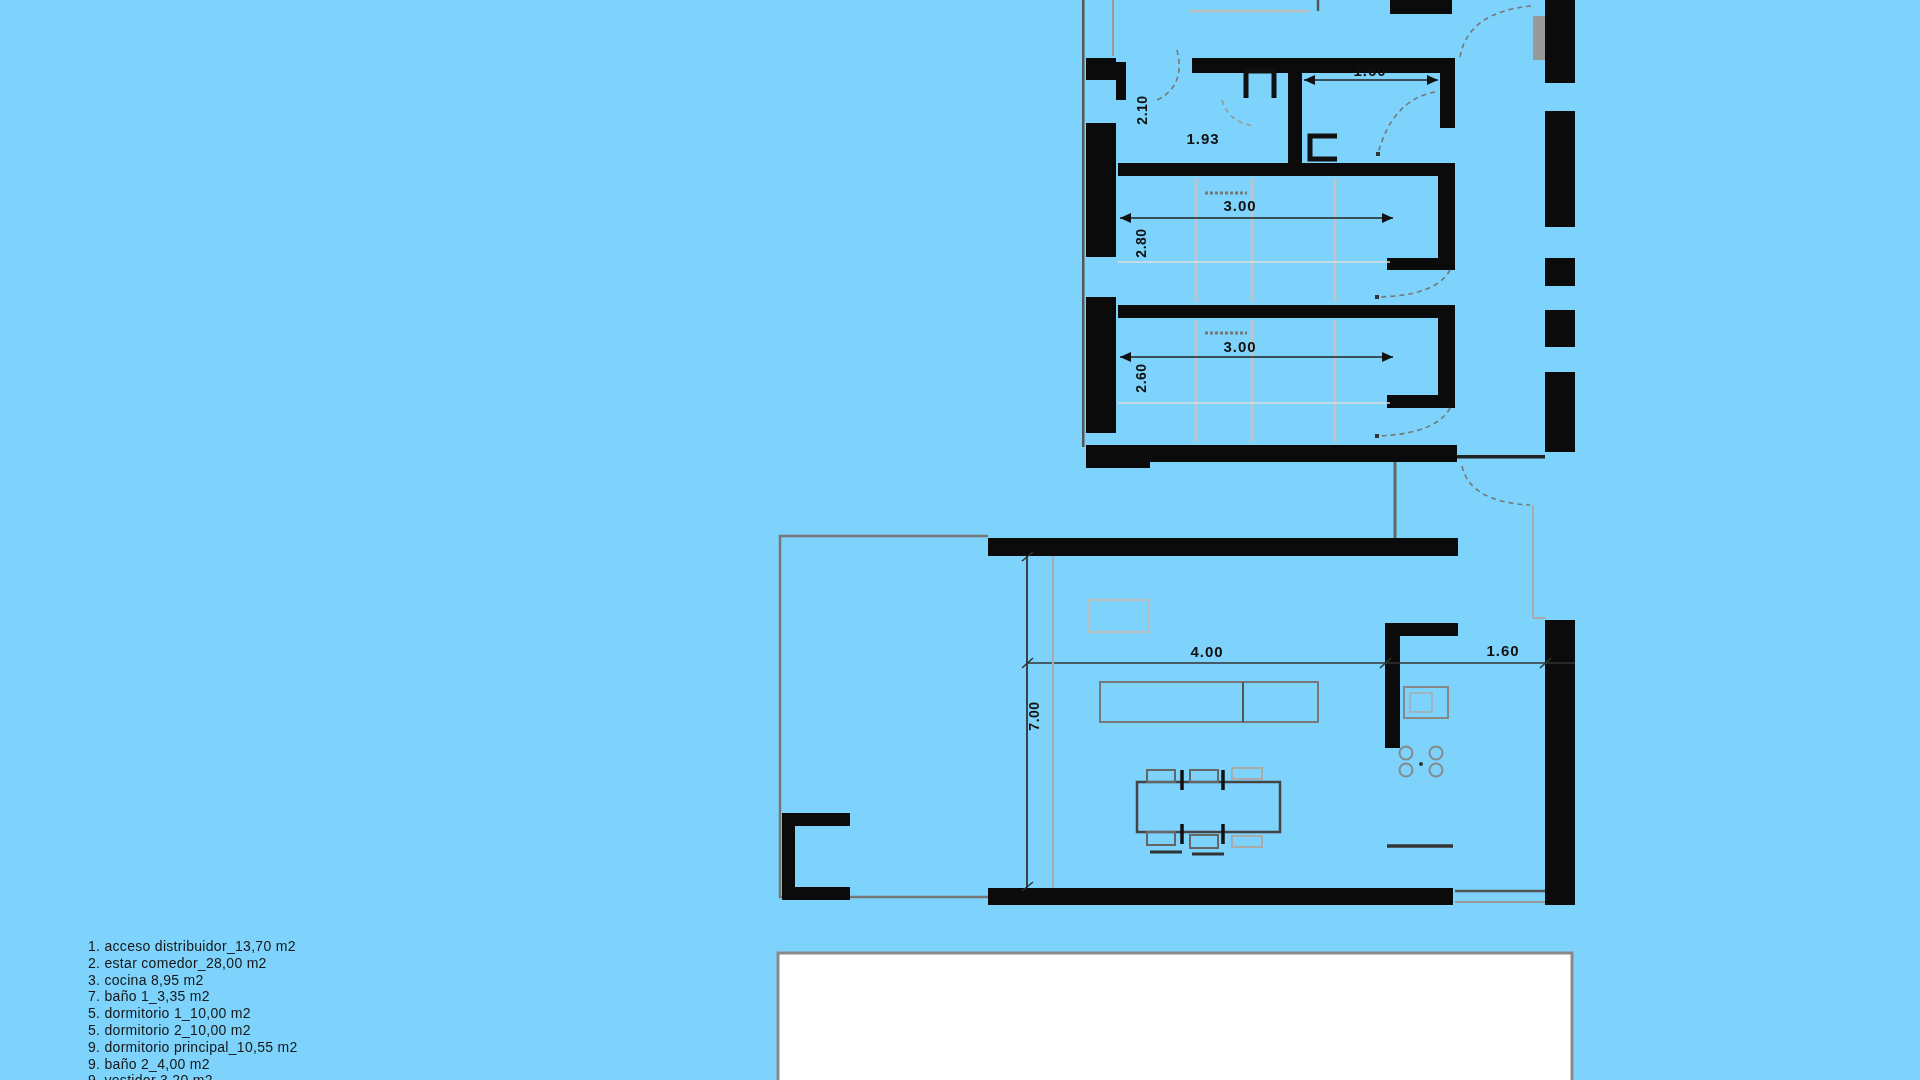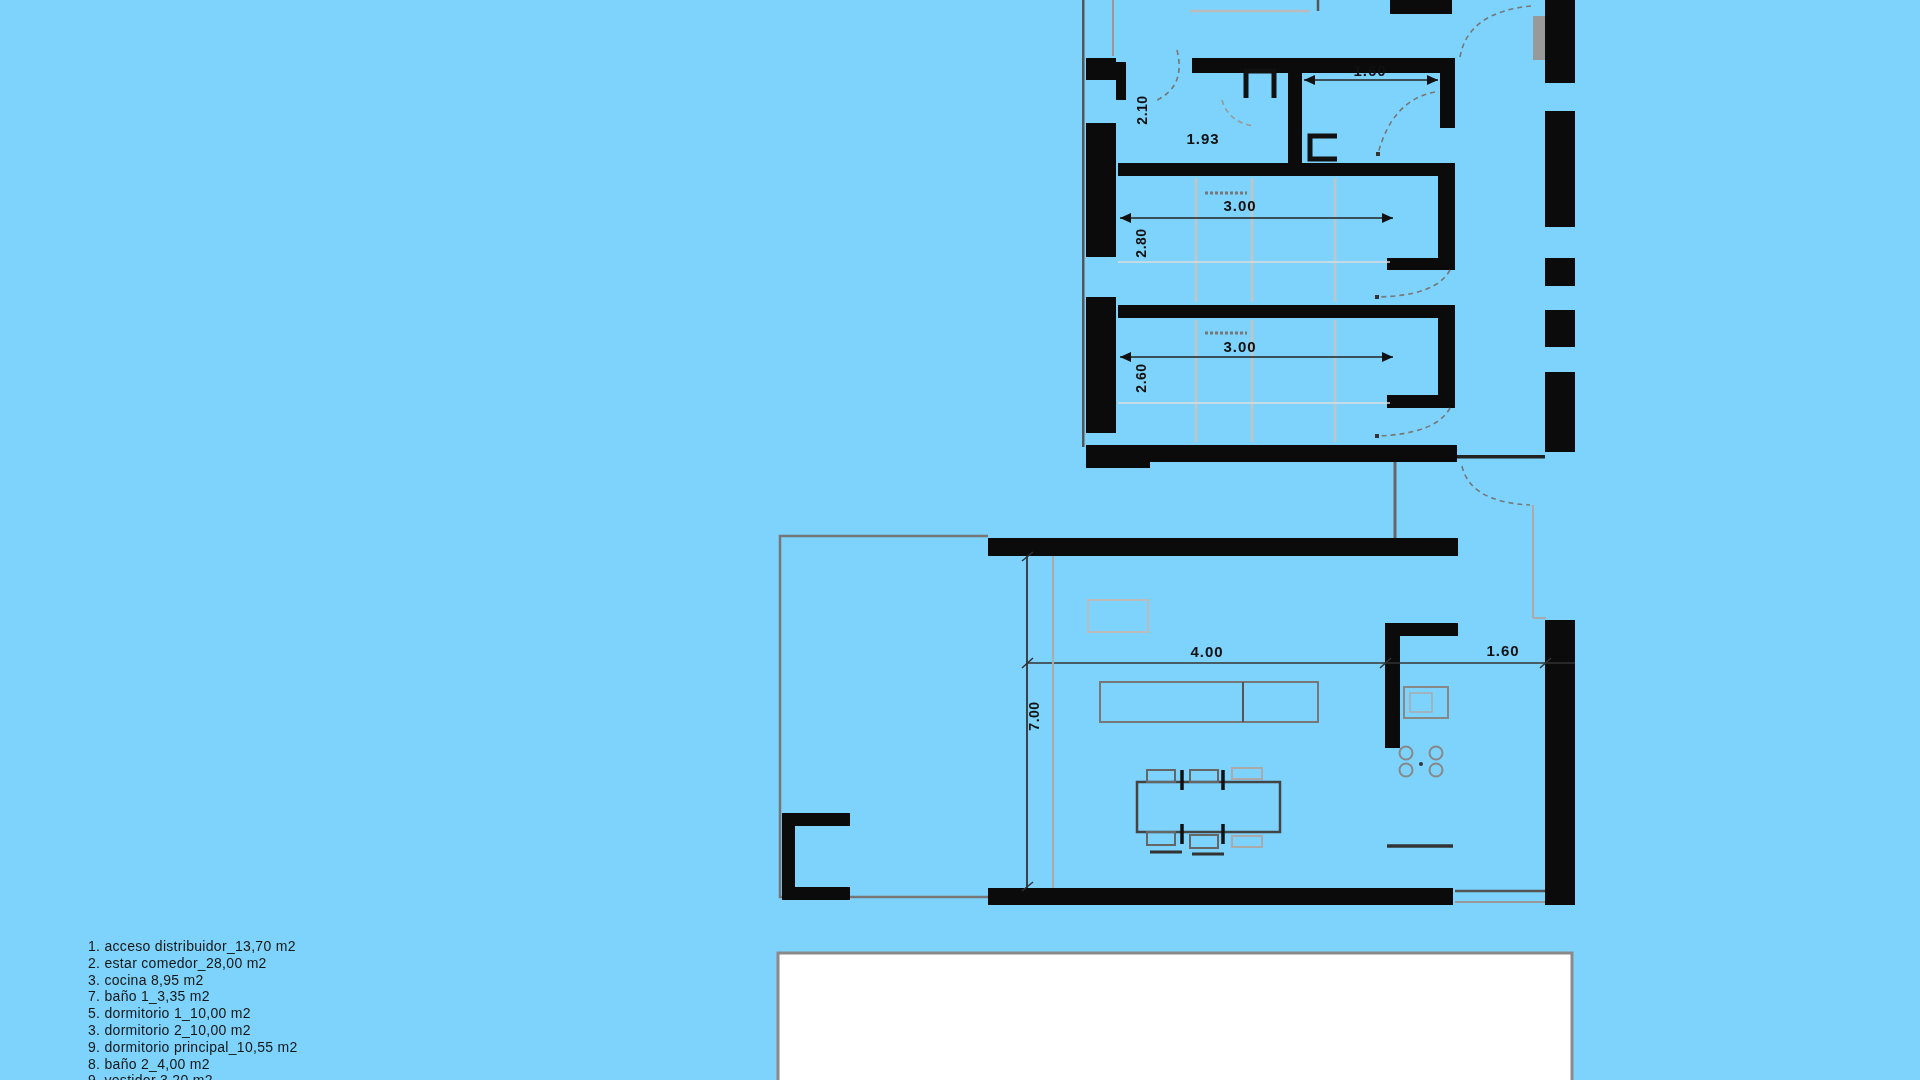--- a/index.html
+++ b/index.html
@@ -190,19 +190,19 @@
   <rect x="778" y="953" width="794" height="140" fill="#ffffff" stroke="#8a8a8a" stroke-width="3"></rect>
 
 </svg>
 
   <div class="legend">
     <div class="legend-row">1. acceso distribuidor_13,70 m2</div>
     <div class="legend-row">2. estar comedor_28,00 m2</div>
     <div class="legend-row">3. cocina 8,95 m2</div>
     <div class="legend-row">7. baño 1_3,35 m2</div>
     <div class="legend-row">5. dormitorio 1_10,00 m2</div>
-    <div class="legend-row">3. dormitorio 2_10,00 m2</div>
+    <div class="legend-row">5. dormitorio 2_10,00 m2</div>
     <div class="legend-row">9. dormitorio principal_10,55 m2</div>
-    <div class="legend-row">8. baño 2_4,00 m2</div>
+    <div class="legend-row">9. baño 2_4,00 m2</div>
     <div class="legend-row">9. vestidor 3,20 m2</div>
   </div>
 
 </div>
 
 </body></html>

